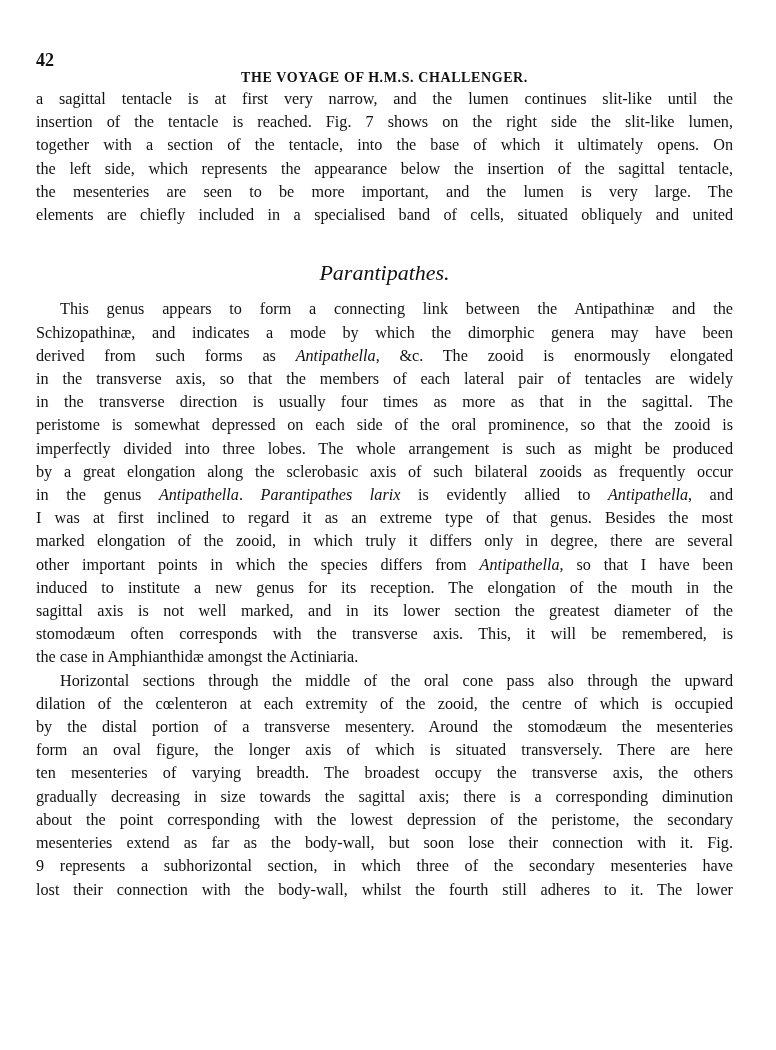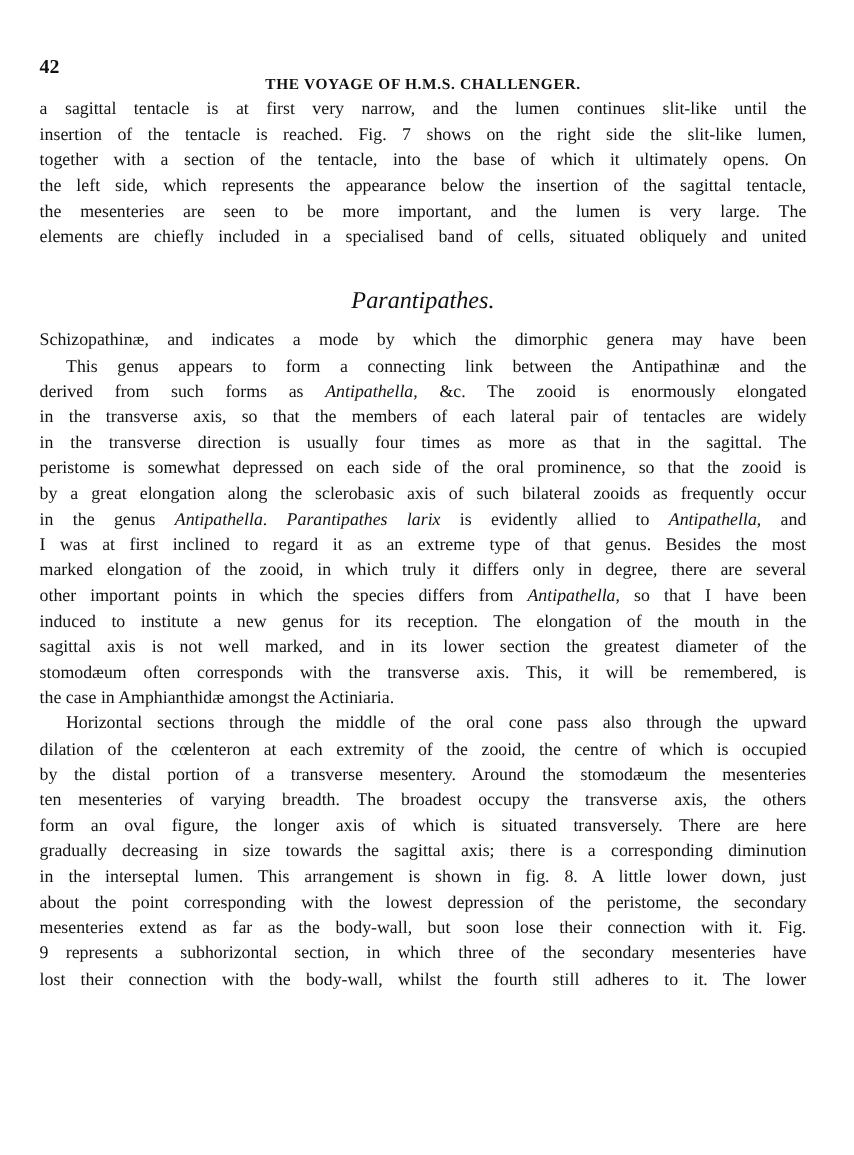--- a/index.html
+++ b/index.html
@@ -49,43 +49,43 @@
     <span class="line">insertion of the tentacle is reached.  Fig. 7 shows on the right side the slit-like lumen,</span>
     <span class="line">together with a section of the tentacle, into the base of which it ultimately opens.  On</span>
     <span class="line">the left side, which represents the appearance below the insertion of the sagittal tentacle,</span>
     <span class="line">the mesenteries are seen to be more important, and the lumen is very large.  The</span>
     <span class="line">elements are chiefly included in a specialised band of cells, situated obliquely and united</span>
   </div>
 
   <div class="section-heading">Parantipathes.</div>
 
   <div class="para">
+    <span class="line indent">This genus appears to form a connecting link between the Antipathinæ and the</span>
     <span class="line">Schizopathinæ, and indicates a mode by which the dimorphic genera may have been</span>
-    <span class="line indent">This genus appears to form a connecting link between the Antipathinæ and the</span>
     <span class="line">derived from such forms as <em>Antipathella</em>, &amp;c.  The zooid is enormously elongated</span>
     <span class="line">in the transverse axis, so that the members of each lateral pair of tentacles are widely</span>
     <span class="line">in the transverse direction is usually four times as more as that in the sagittal.  The</span>
     <span class="line">peristome is somewhat depressed on each side of the oral prominence, so that the zooid is</span>
+    <span class="line">imperfectly divided into three lobes.  The whole arrangement is such as might be produced</span>
     <span class="line">by a great elongation along the sclerobasic axis of such bilateral zooids as frequently occur</span>
     <span class="line">in the genus <em>Antipathella</em>.  <em>Parantipathes larix</em> is evidently allied to <em>Antipathella</em>, and</span>
     <span class="line">I was at first inclined to regard it as an extreme type of that genus.  Besides the most</span>
     <span class="line">marked elongation of the zooid, in which truly it differs only in degree, there are several</span>
     <span class="line">other important points in which the species differs from <em>Antipathella</em>, so that I have been</span>
     <span class="line">induced to institute a new genus for its reception.  The elongation of the mouth in the</span>
     <span class="line">sagittal axis is not well marked, and in its lower section the greatest diameter of the</span>
     <span class="line">stomodæum often corresponds with the transverse axis.  This, it will be remembered, is</span>
     <span class="line last">the case in Amphianthidæ amongst the Actiniaria.</span>
   </div>
 
   <div class="para">
     <span class="line indent">Horizontal sections through the middle of the oral cone pass also through the upward</span>
     <span class="line">dilation of the cœlenteron at each extremity of the zooid, the centre of which is occupied</span>
     <span class="line">by the distal portion of a transverse mesentery.  Around the stomodæum the mesenteries</span>
+    <span class="line">form an oval figure, the longer axis of which is situated transversely.  There are here</span>
     <span class="line">ten mesenteries of varying breadth.  The broadest occupy the transverse axis, the others</span>
-    <span class="line">form an oval figure, the longer axis of which is situated transversely.  There are here</span>
     <span class="line">gradually decreasing in size towards the sagittal axis; there is a corresponding diminution</span>
-    <span class="line">in the interseptal lumen.  This arrangement is shown in fig. 8.  A little lower down, just</span>
     <span class="line">about the point corresponding with the lowest depression of the peristome, the secondary</span>
     <span class="line">mesenteries extend as far as the body-wall, but soon lose their connection with it.  Fig.</span>
     <span class="line">9 represents a subhorizontal section, in which three of the secondary mesenteries have</span>
     <span class="line">lost their connection with the body-wall, whilst the fourth still adheres to it.  The lower</span>
   </div>
 </div>
 
 </body></html>

